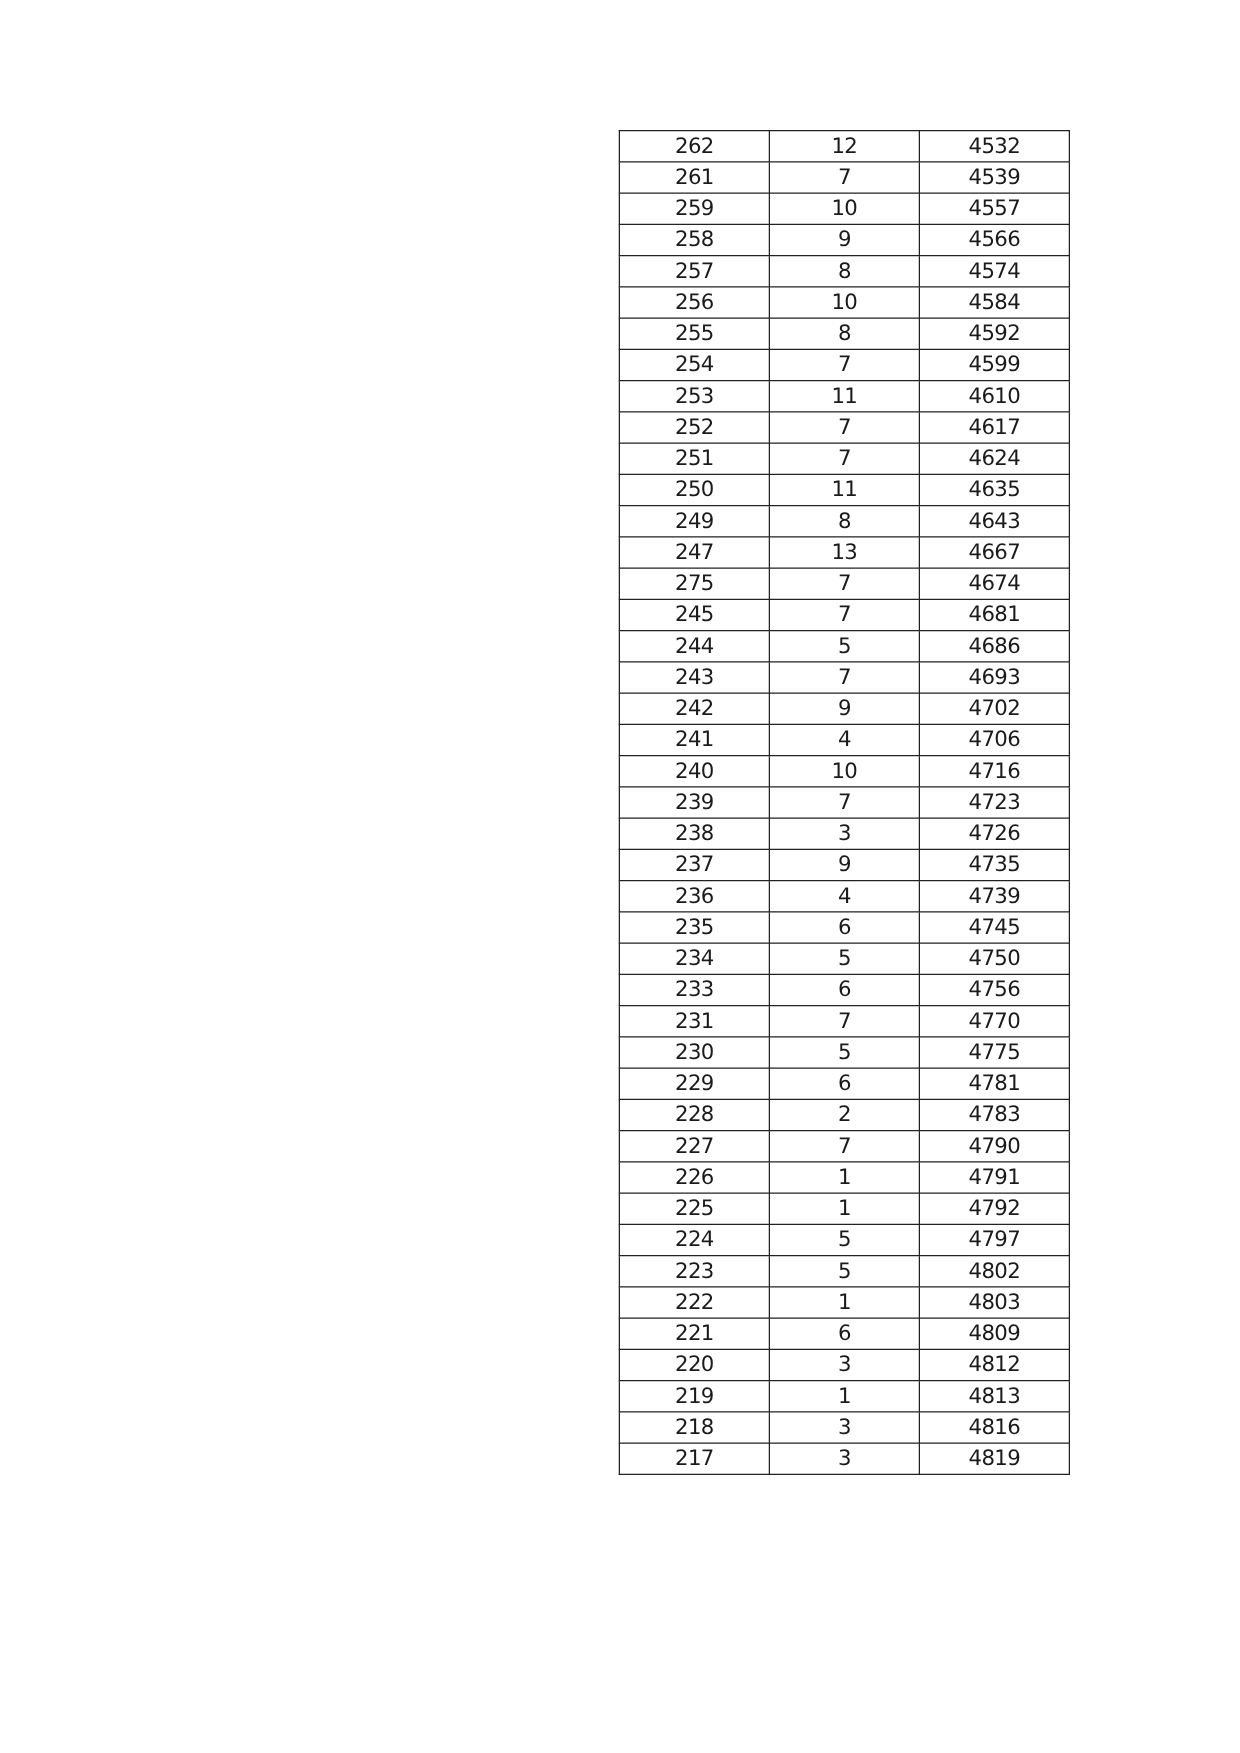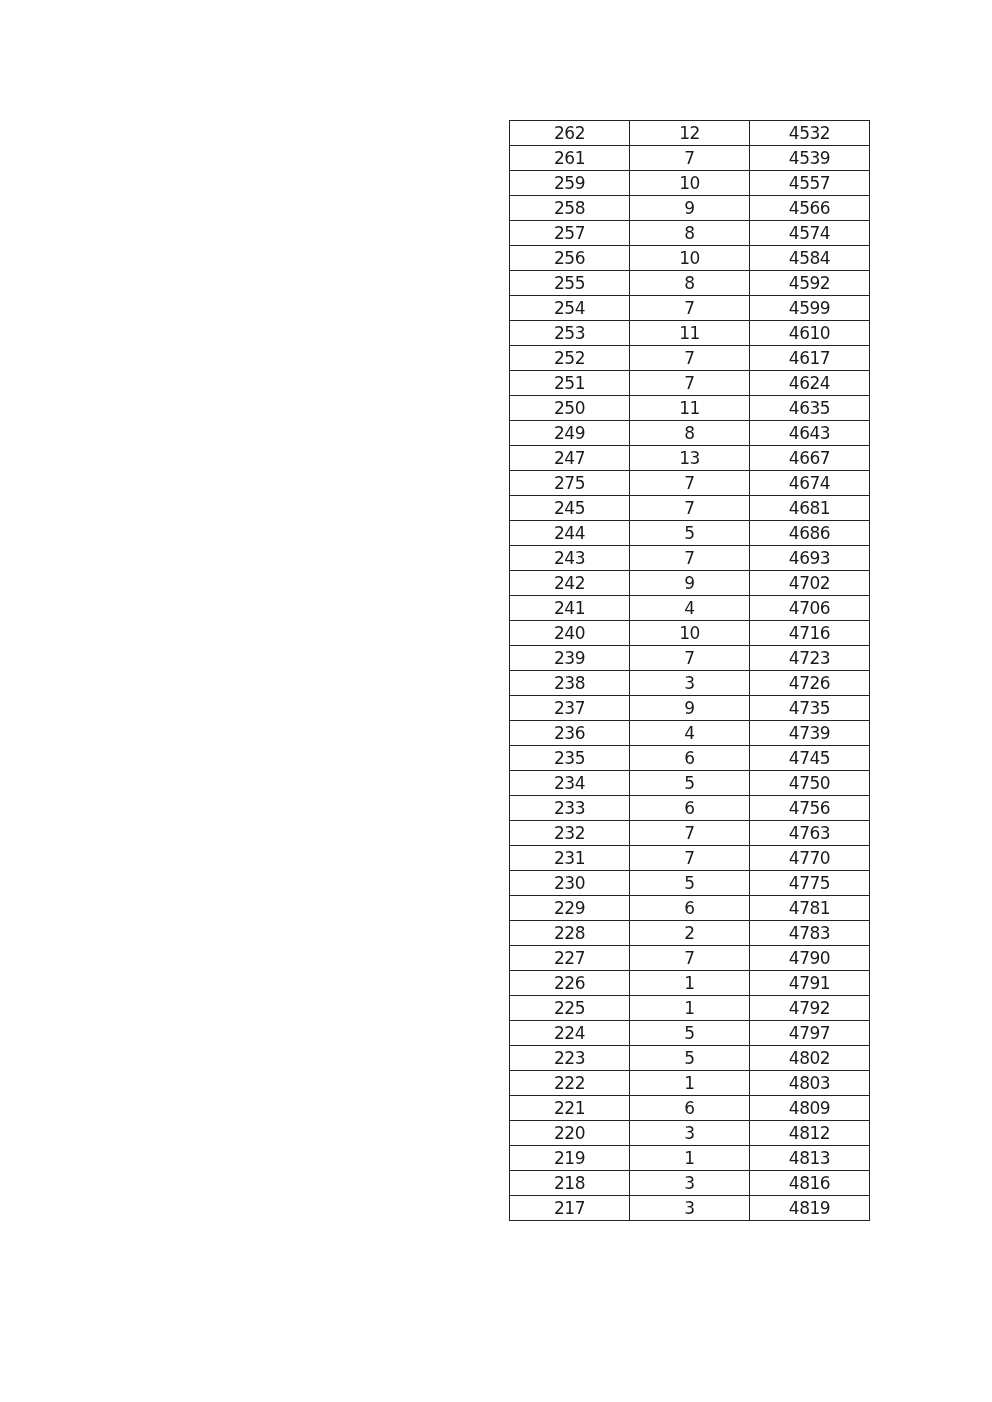--- a/index.html
+++ b/index.html
@@ -18,24 +18,23 @@
       position: absolute;
       left: 0;
       top: 0;
       width: 992px;
       height: 1402px;
       background: #ffffff;
     }
     table.score-table {
       position: absolute;
       left: 495px;
-      top: 120px;
+      top: 104px;
       border-collapse: collapse;
       table-layout: fixed;
-      margin-left: 14px;
     }
     table.score-table td {
       width: 119px;
       height: 24px;
       padding: 0;
       border: 1px solid #222222;
       text-align: center;
       vertical-align: middle;
       font-size: 17px;
       line-height: 24px;
@@ -184,25 +183,20 @@
           <td>234</td>
           <td>5</td>
           <td>4750</td>
         </tr>
         <tr>
           <td>233</td>
           <td>6</td>
           <td>4756</td>
         </tr>
         <tr>
-          <td>232</td>
-          <td>7</td>
-          <td>4763</td>
-        </tr>
-        <tr>
           <td>231</td>
           <td>7</td>
           <td>4770</td>
         </tr>
         <tr>
           <td>230</td>
           <td>5</td>
           <td>4775</td>
         </tr>
         <tr>

